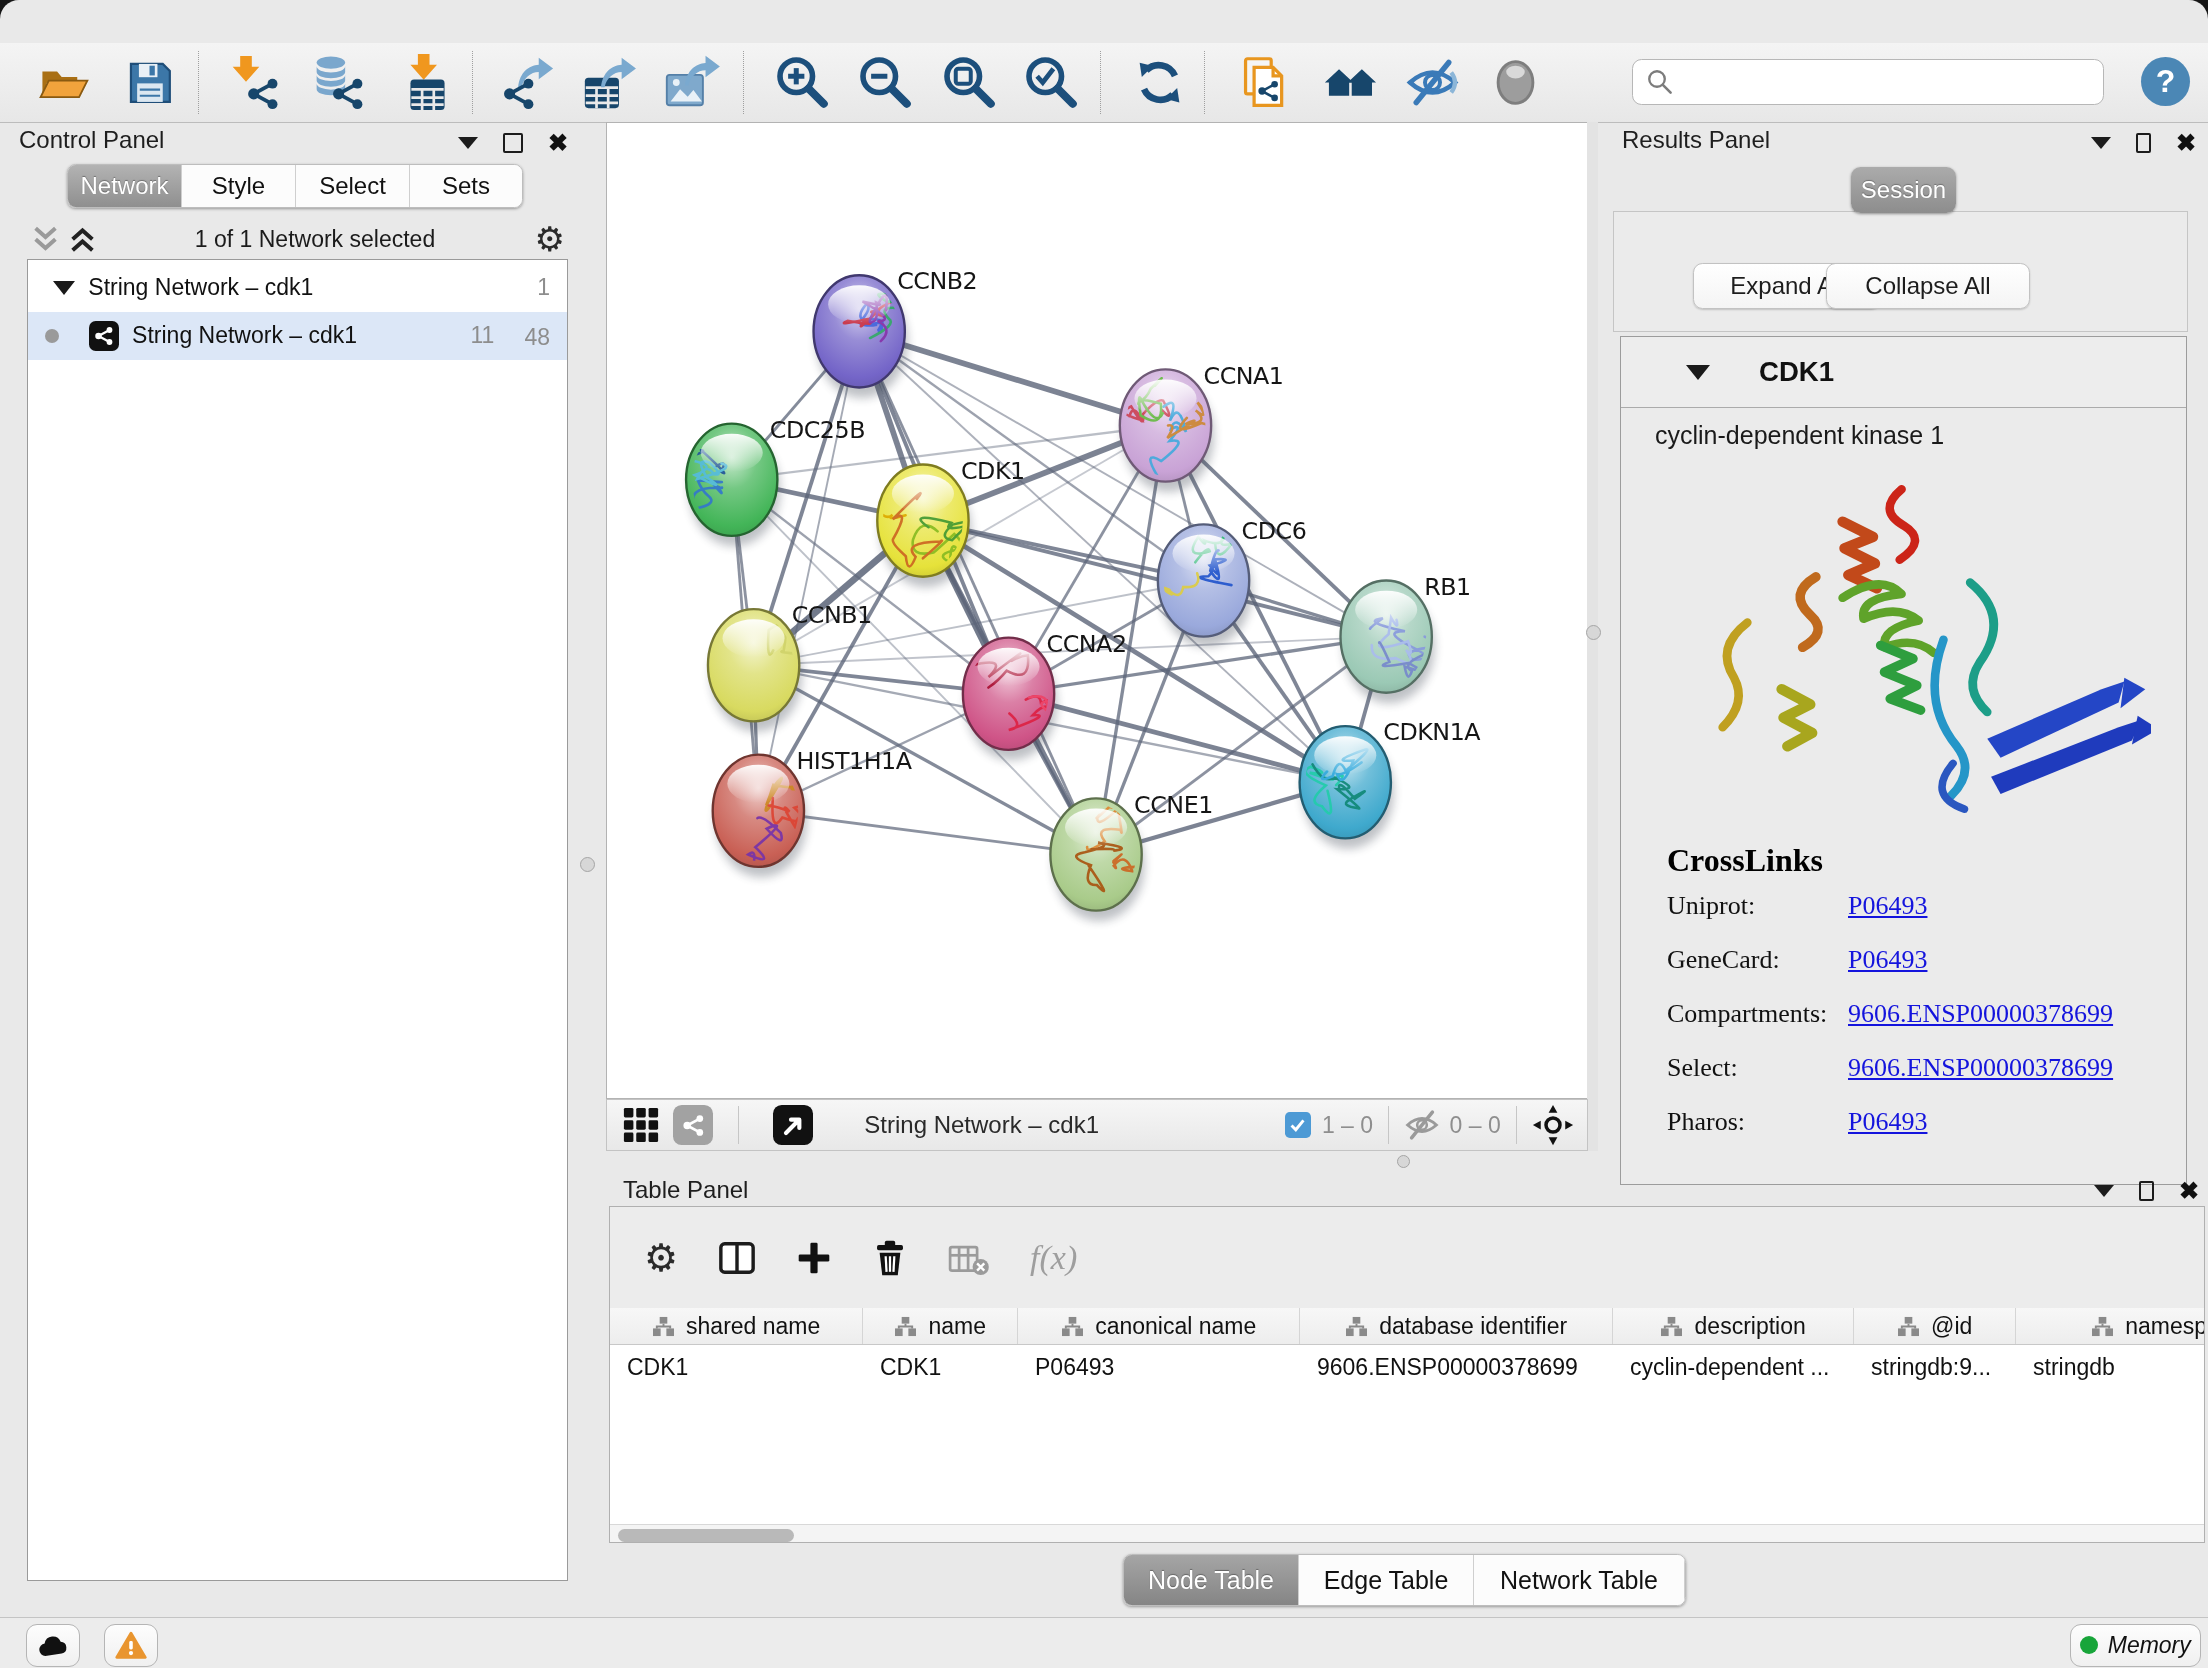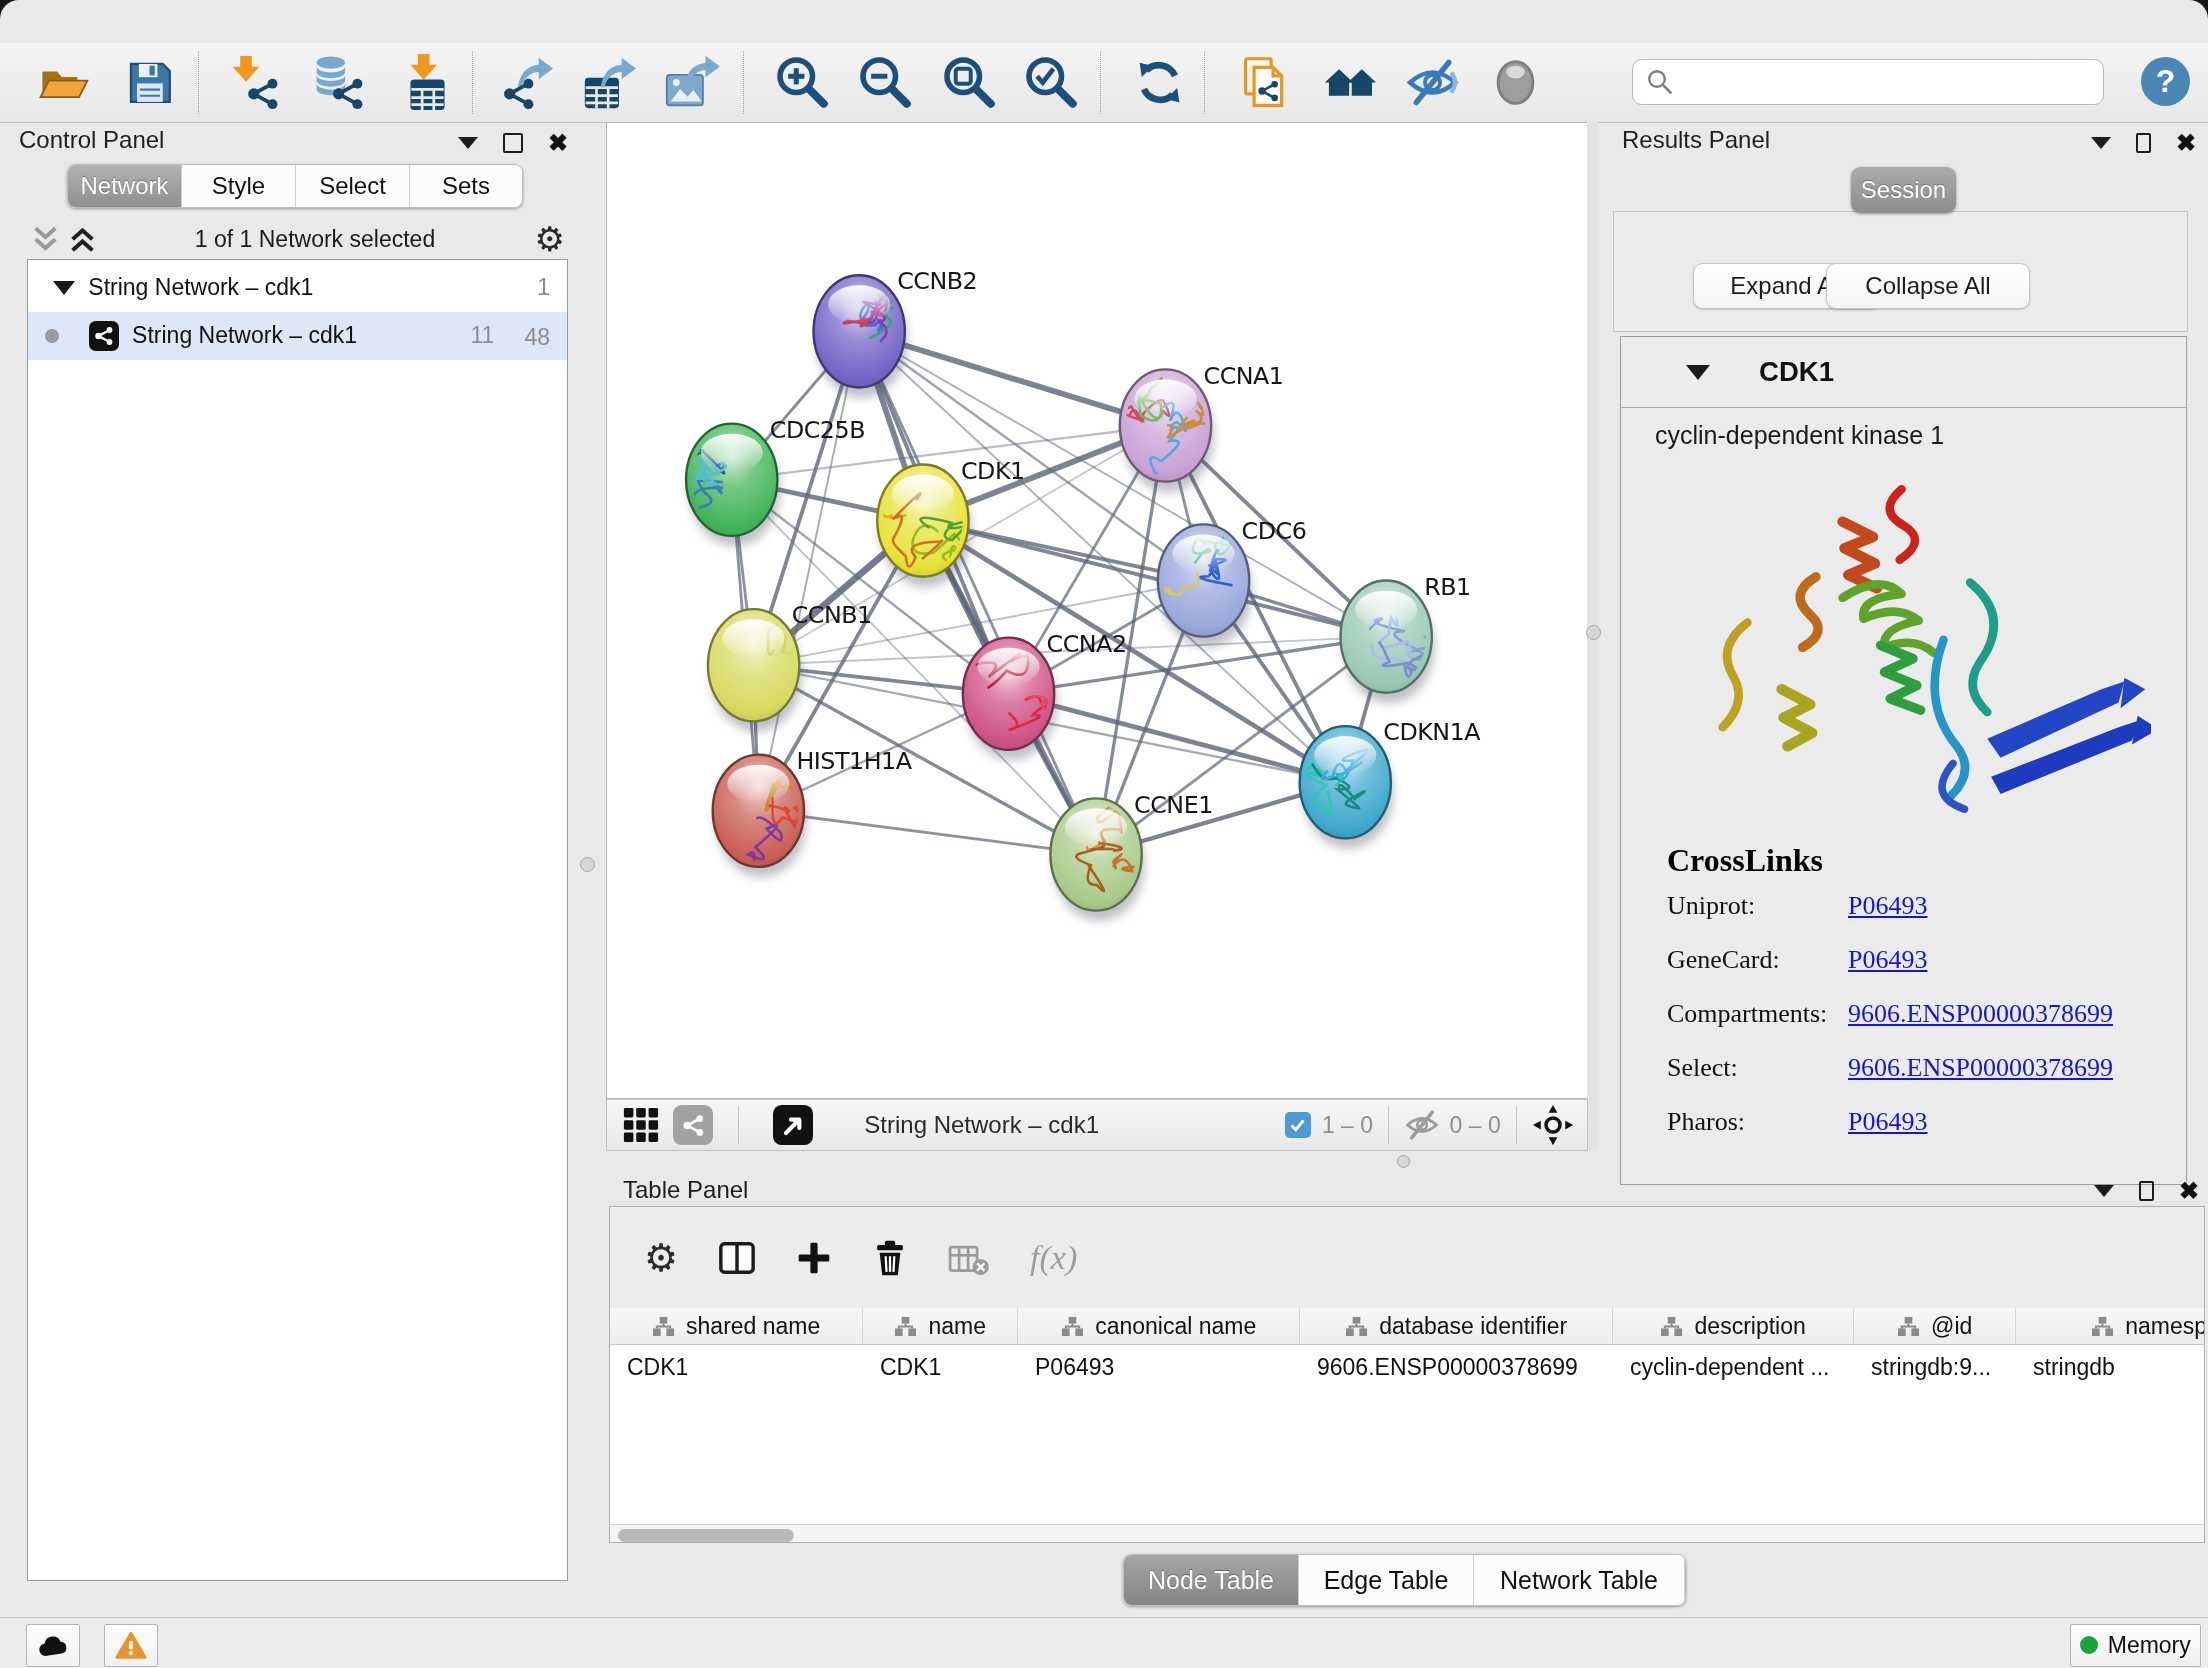--- a/index.html
+++ b/index.html
@@ -64,21 +64,21 @@
   .th{display:flex;align-items:center;justify-content:center;gap:11.4px;border-right:1px solid #d5d5d5;font-size:23px;color:#111;flex-shrink:0;box-sizing:border-box;white-space:nowrap;}
   #tbl-body{background:#fff;height:179px;overflow:hidden;}
   .trow{display:flex;height:44px;align-items:center;}
   .td{padding-left:17px;font-size:23px;color:#111;flex-shrink:0;box-sizing:border-box;white-space:nowrap;overflow:hidden;}
   #hscroll{height:21px;background:#f4f4f4;border-top:1px solid #d8d8d8;position:relative;}
   #hthumb{position:absolute;left:7.6px;top:3.8px;width:176px;height:13.3px;border-radius:6.7px;background:#b9b9b9;}
   .bottab{height:50px;display:flex;align-items:center;justify-content:center;font-size:25px;background:#fcfcfc;color:#111;border-right:1px solid #cfcfcf;}
   .bottab.sel{background:linear-gradient(#a5a5a5,#858585);color:#fff;text-shadow:0 -1px 1px rgba(0,0,0,.35);}
   
   #statusbar{left:0;top:1617px;width:2208px;height:51px;background:#ececec;border-top:1px solid #c4c4c4;}
-  .status-btn{background:linear-gradient(#fdfdfd,#f0f0f0);border:1.9px solid #b5b5b5;border-radius:2px;display:flex;align-items:center;justify-content:center;gap:9.5px;}
+  .status-btn{background:linear-gradient(#fdfdfd,#f0f0f0);border:1.9px solid #b5b5b5;border-radius:11px;display:flex;align-items:center;justify-content:center;gap:9.5px;font-style:italic;}
   .gear-glyph{font-size:38px;color:#2b2b2b;line-height:1;font-family:"DejaVu Sans",sans-serif;}
   .fx{font-family:"Liberation Serif",serif;font-style:italic;font-size:34px;color:#9e9e9e;}
   #net-svg text{font-family:"DejaVu Sans",sans-serif;letter-spacing:-0.5px;}
 </style>
 </head>
 <body>
 
 <svg width="0" height="0" style="position:absolute">
   <defs>
     <symbol id="sym-share" viewBox="0 0 40 40">

